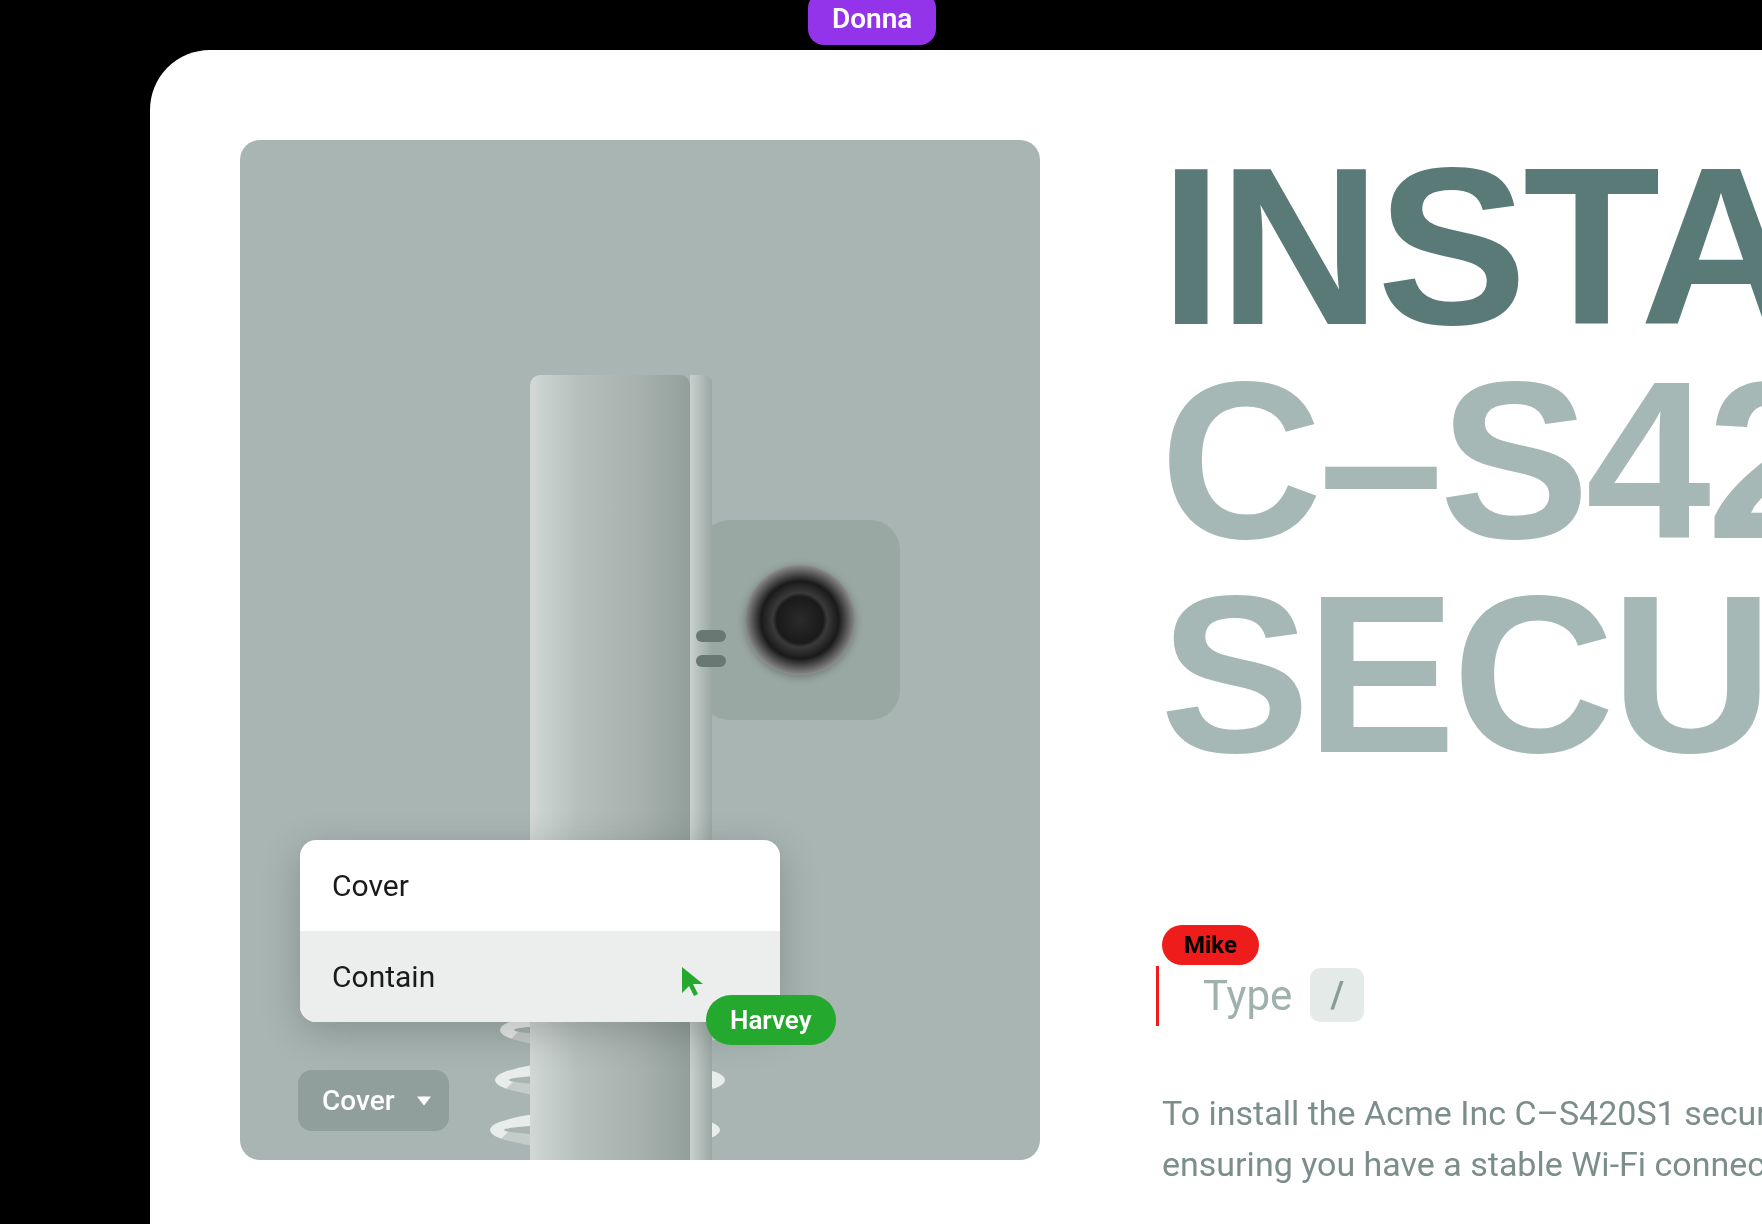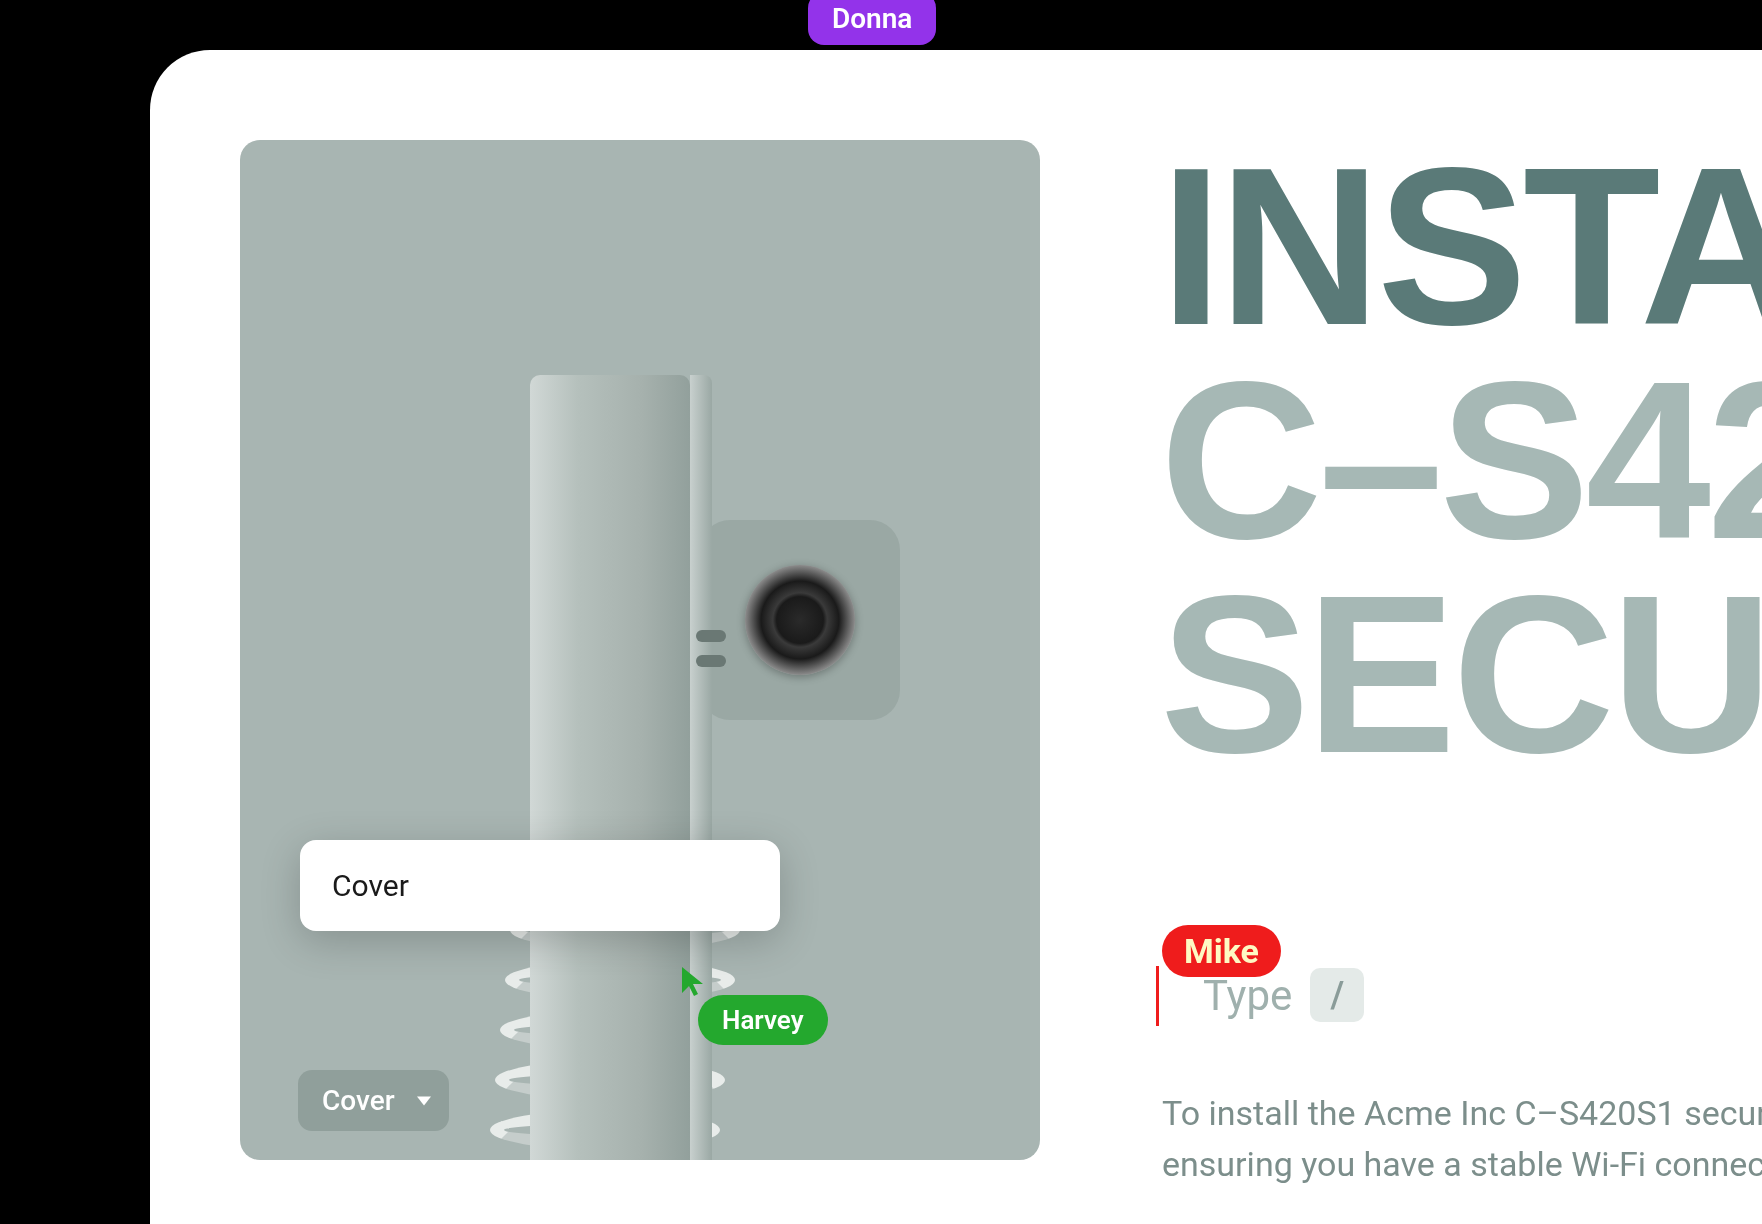--- a/index.html
+++ b/index.html
@@ -153,21 +153,21 @@
 
 .harvey-cursor {
   position: absolute;
   top: 915px;
   left: 530px;
   z-index: 20;
 }
 .harvey-label {
   position: absolute;
   top: 30px;
-  left: 18px;
+  left: 26px;
   background: #24a82e;
   color: #fff;
   padding: 10px 24px;
   border-radius: 999px;
   font-size: 26px;
   font-weight: 600;
 }
 
 .donna-cursor {
   position: absolute;
@@ -203,24 +203,24 @@
   white-space: nowrap;
 }
 .t-dark { color: #5a7a78; }
 .t-light { color: #a6b8b5; }
 
 .mike-tag {
   position: absolute;
   top: 875px;
   left: 1012px;
   background: #ef1c1c;
-  color: #fef9c3;
+  color: #000000;
   padding: 6px 22px;
   border-radius: 999px;
-  font-size: 34px;
+  font-size: 24px;
   font-weight: 700;
   z-index: 5;
 }
 .mike-caret {
   position: absolute;
   top: 916px;
   left: 1006px;
   width: 3px;
   height: 60px;
   background: #ef1c1c;
@@ -281,20 +281,21 @@
       <div class="camera-module">
         <div class="camera-lens"></div>
       </div>
       <div class="device"></div>
       <div class="led-slot led1"></div>
       <div class="led-slot led2"></div>
     </div>
 
     <div class="dropdown-popup">
       <div class="dropdown-item">Cover</div>
+      <div class="dropdown-item hover">Contain</div>
     </div>
 
     <div class="selected-chip">
       <span>Cover</span>
     </div>
 
     <div class="harvey-cursor">
       <svg width="26" height="32" viewBox="0 0 26 32">
         <path d="M2 2 L2 28 L9 21 L14 31 L18 29 L13 19 L23 19 Z" fill="#24a82e"></path>
       </svg>

